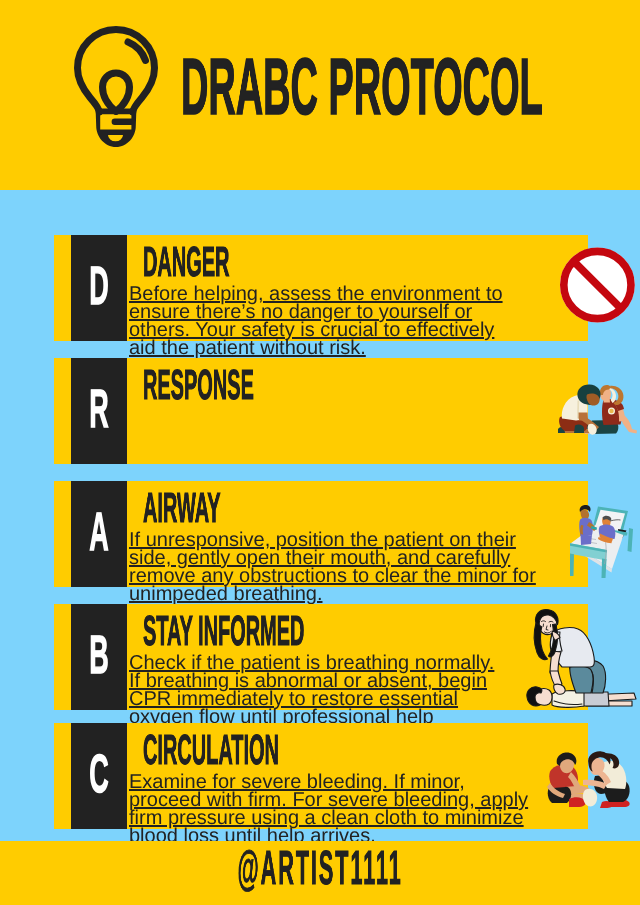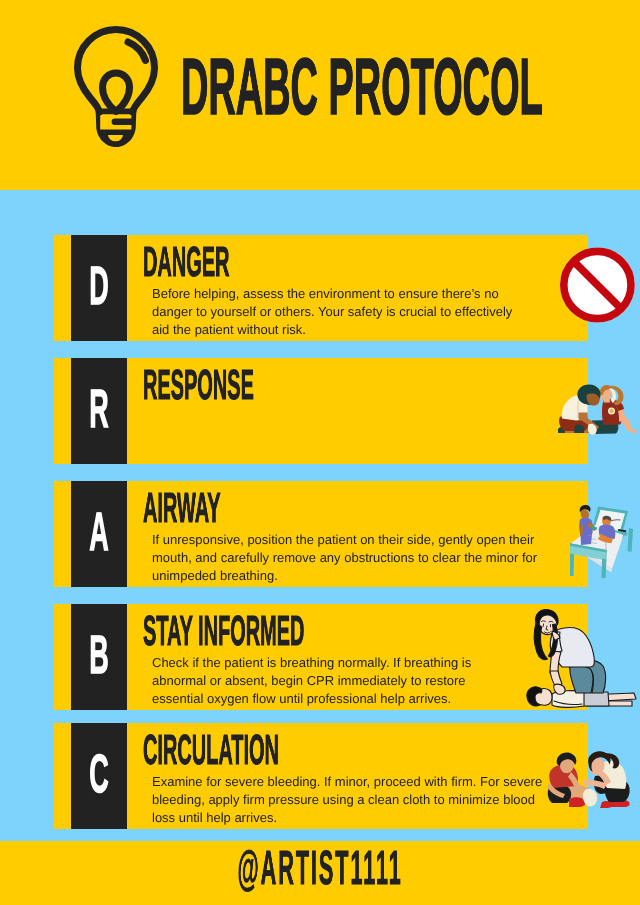--- a/index.html
+++ b/index.html
@@ -20,22 +20,22 @@
   .row{position:absolute;left:54px;width:534px;height:106px;background:#ffcc00;}
   .rowletter{position:absolute;left:17px;top:0;width:56px;height:106px;background:#222222;}
   .rowletter i{position:absolute;left:0;top:32px;width:56px;text-align:center;color:#ffffff;
     font-style:normal;font-weight:700;font-size:54px;line-height:38px;display:block;
     -webkit-text-stroke:1.3px #ffffff;
     transform:scaleX(0.50);transform-origin:center top;}
   .rowtitle{position:absolute;left:89px;top:12px;color:#222222;
     font-weight:700;font-size:42px;line-height:30px;
     -webkit-text-stroke:1.1px #222222;
     transform:scaleX(0.475);transform-origin:left top;white-space:nowrap;}
-  .rowbody{position:absolute;left:98px;top:50px;color:#222222;
-    font-size:13px;line-height:18.1px;}
+  .rowbody{position:absolute;left:75px;top:50px;color:#222222;
+    font-size:20px;line-height:18.1px;text-decoration:underline;}
 
   .ill{position:absolute;}
   .ill svg{display:block;}
 
   .footer{position:absolute;left:0;top:841px;width:640px;height:64px;background:#ffcc00;text-decoration:underline;}
   .handle{position:absolute;left:0;top:10px;width:640px;text-align:center;color:#222222;
     font-weight:700;font-size:48px;line-height:35px;white-space:nowrap;
     -webkit-text-stroke:0.9px #222222;letter-spacing:4px;
     transform:scaleX(0.455);transform-origin:center top;}
 </style>

